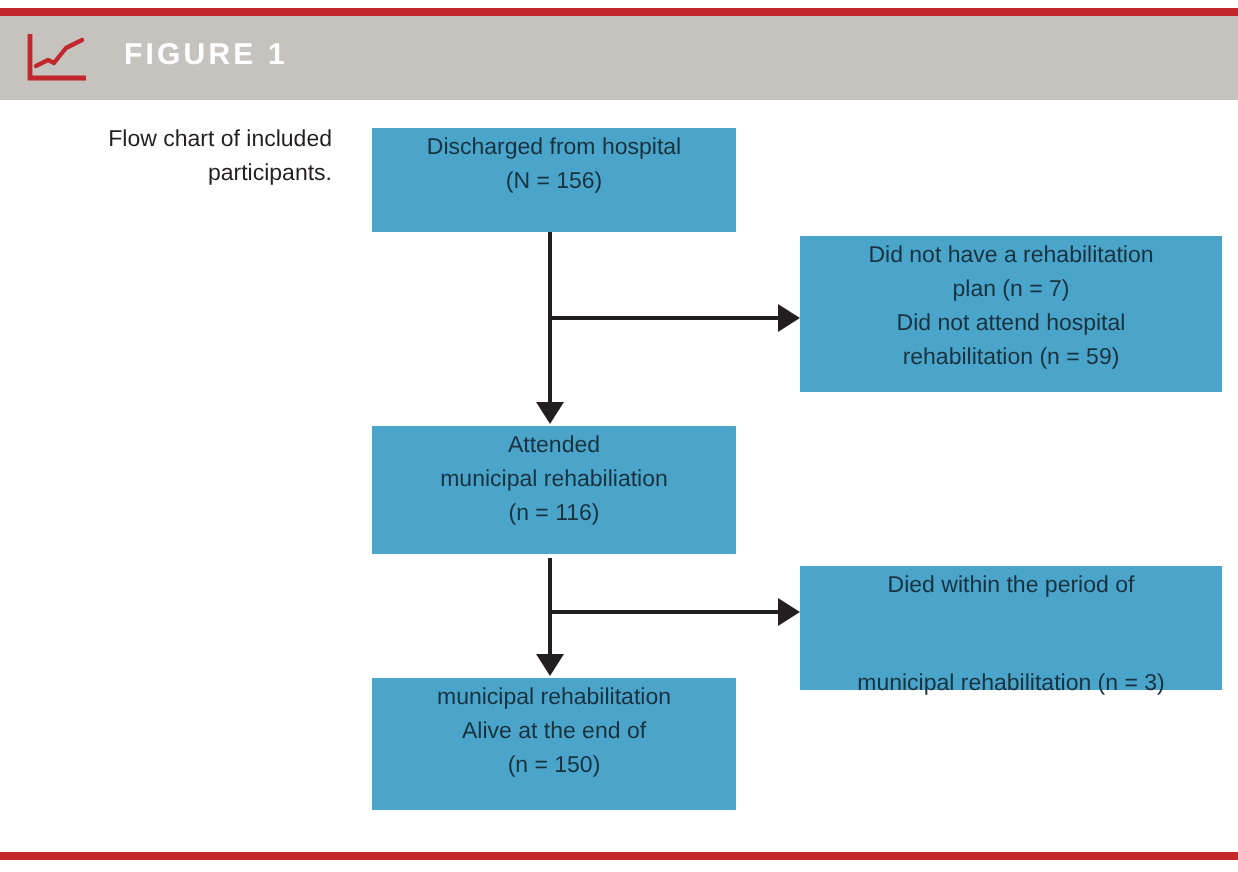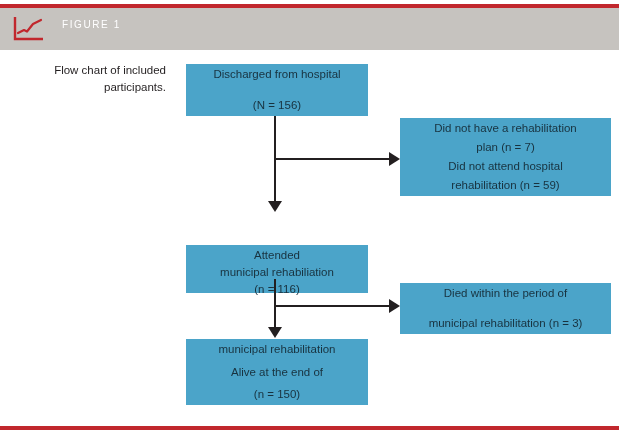--- a/index.html
+++ b/index.html
@@ -39,22 +39,22 @@
     position: absolute;
     left: 12px;
     top: 15px;
     width: 34px;
     height: 28px;
   }
   .fig-title {
     position: absolute;
     left: 62px;
     top: 19px;
-    font-size: 10px;
-    font-weight: normal;
+    font-size: 15px;
+    font-weight: bold;
     letter-spacing: 1.6px;
     color: #ffffff;
   }
 
   
   .caption {
     position: absolute;
     left: 6px;
     top: 62px;
     width: 160px;
@@ -68,31 +68,31 @@
   .box {
     position: absolute;
     background: #4ba4c9;
     color: #18323f;
     font-size: 11.5px;
     line-height: 17px;
     text-align: center;
     display: flex;
     flex-direction: column;
     align-items: center;
-    justify-content: space-between;
+    justify-content: flex-start;
     box-sizing: border-box;
     padding: 2px 6px;
   }
   .box .ln { display: block; white-space: nowrap; }
 
   #box-discharged   { left: 186px; top: 64px;  width: 182px; height: 52px; }
-  #box-attended     { left: 186px; top: 213px; width: 182px; height: 48px; margin-top: 32px; }
+  #box-attended     { left: 186px; top: 213px; width: 182px; height: 64px; }
   #box-alive        { left: 186px; top: 339px; width: 182px; height: 66px; }
   #box-excluded     { left: 400px; top: 118px; width: 211px; height: 78px; }
-  #box-died         { left: 400px; top: 283px; width: 211px; height: 51px; }
+  #box-died         { left: 400px; top: 283px; width: 211px; height: 62px; gap: 32px; }
 
   
   .vline {
     position: absolute;
     width: 2px;
     background: #231f20;
   }
   .hline {
     position: absolute;
     height: 2px;

